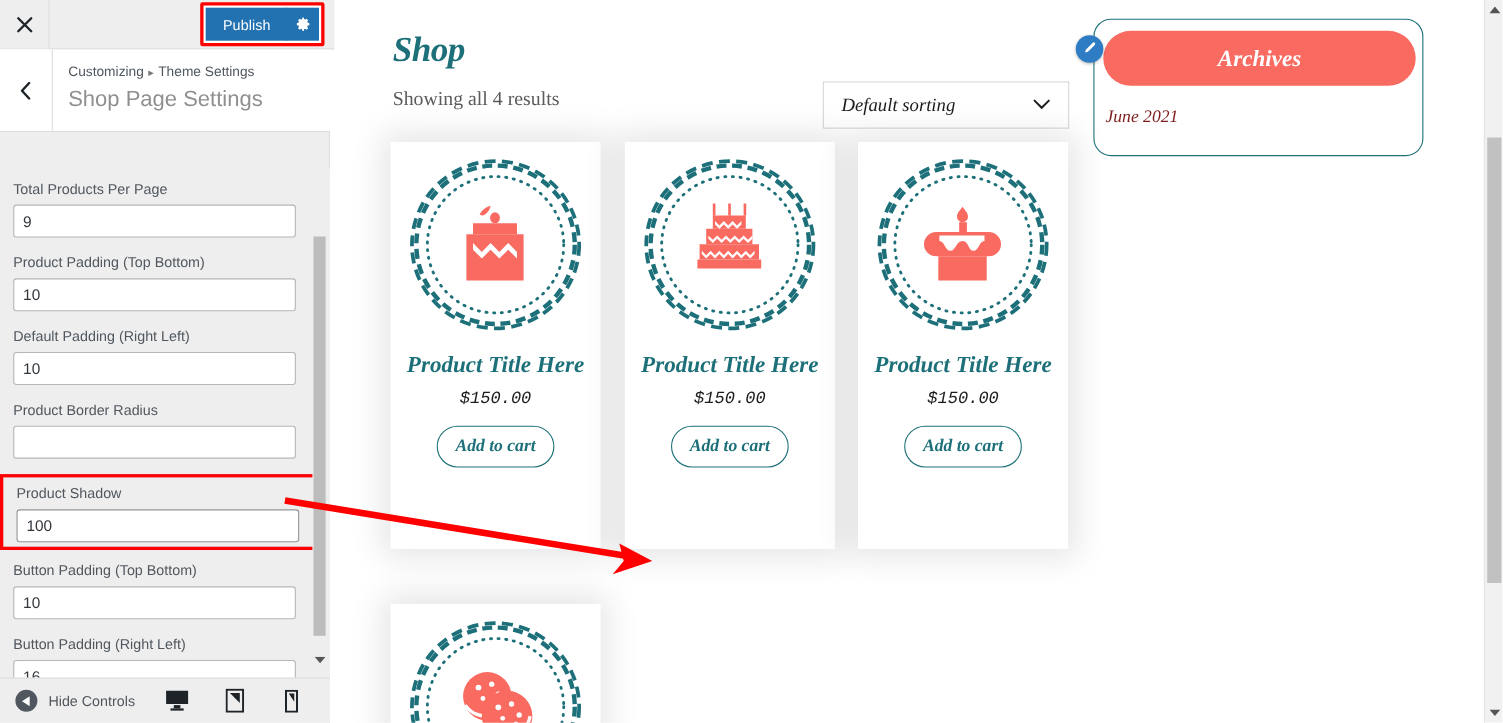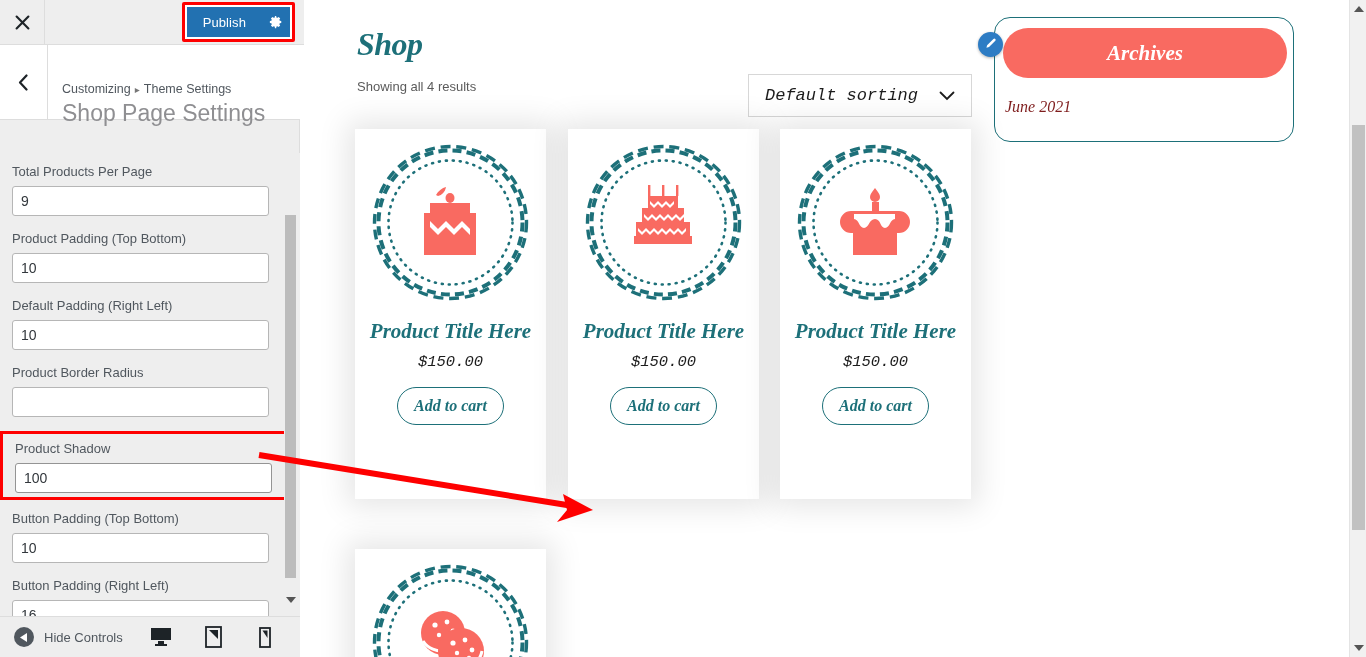--- a/index.html
+++ b/index.html
@@ -64,28 +64,28 @@
   .cust-header {
     position: absolute; left: 0; top: 45px; width: 300px; height: 75px;
     background: #fff; border-bottom: 1px solid #ddd;
     display: flex;
   }
   .back-btn {
     width: 48px; border-right: 1px solid #ddd;
     display:flex; align-items:center; justify-content:center;
     cursor:pointer; background:#fff;
   }
-  .hdr-text { padding: 12px 0 0 14px; margin-top: 24px; }
+  .hdr-text { padding: 12px 0 0 14px; }
   .breadcrumb {
     font-size: 12.5px; color: #50575e; line-height: 17px;
     font-family: "Liberation Sans", sans-serif;
   }
   .breadcrumb .sep { margin: 0 4px; font-size: 10px; color: #777; }
   .panel-title {
-    font-size: 23px; color: #8f8f92; font-weight: 400;
+    font-size: 20px; color: #8f8f92; font-weight: 400;
     line-height: 26px; margin-top: 2px;
     font-family: "Liberation Sans", sans-serif;
   }
 
   .controls {
     position: absolute; left: 0; top: 121px; width: 300px; height: 495px;
     background: #eee;
     overflow: hidden;
     padding: 10px 12px 0 12px;
     margin-top: 32px;
@@ -162,32 +162,32 @@
   }
   .shop-title {
     position: absolute; left: 57px; top: 12px;
     font-family: "Liberation Serif", serif;
     font-style: italic; font-weight: bold;
     font-size: 32px; color: #1d7079;
     letter-spacing: -0.5px;
   }
   .results-count {
     position: absolute; left: 57px; top: 65px;
-    font-size: 13px; color: #5b5b5b;
-    font-family: Liberation Sans, sans-serif;
+    font-size: 18px; color: #5b5b5b;
+    font-family: Liberation Serif, serif;
   }
   .sorting {
     position: absolute; left: 448px; top: 60px;
     width: 224px; height: 43px;
     border: 1px solid #d7d7d7; background: #fff;
     display:flex; align-items:center; padding: 0 16px;
     cursor: pointer;
   }
   .sorting-label {
-    font-family: Liberation Mono, monospace; font-style: italic;
+    font-family: Liberation Serif, serif; font-style: italic;
     font-size: 17px; color: #1c1c1c; flex: 1;
   }
 
   
   .widget {
     position: absolute; left: 694px; top: 3px;
     width: 300px; height: 125px;
     border: 1.5px solid #1d7079;
     border-radius: 16px;
     background: #fff;

